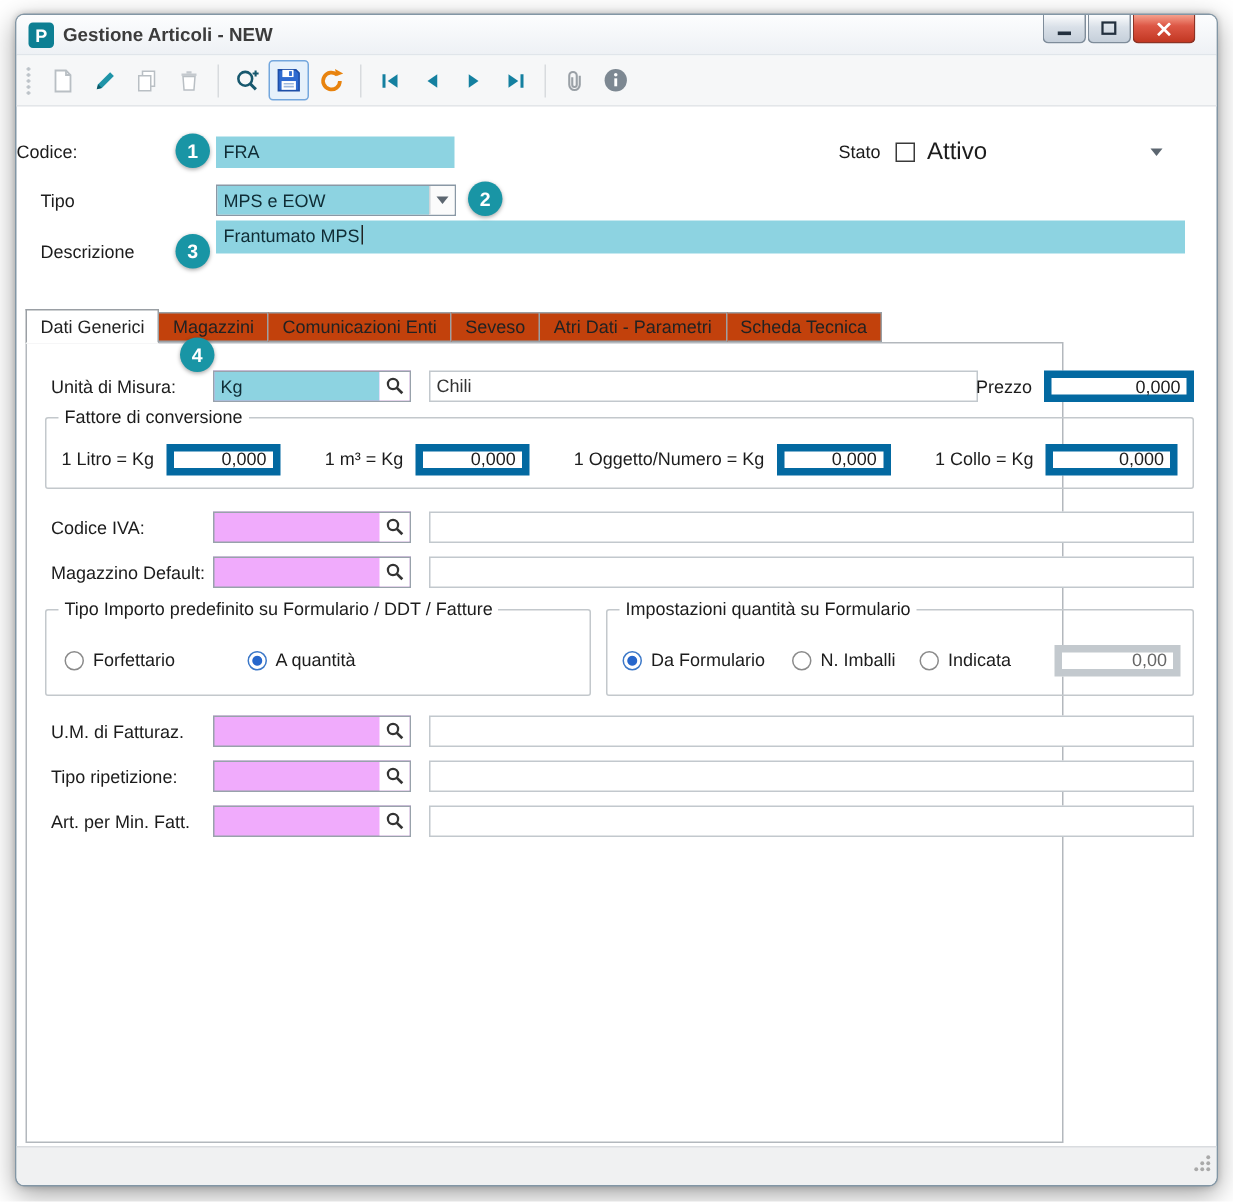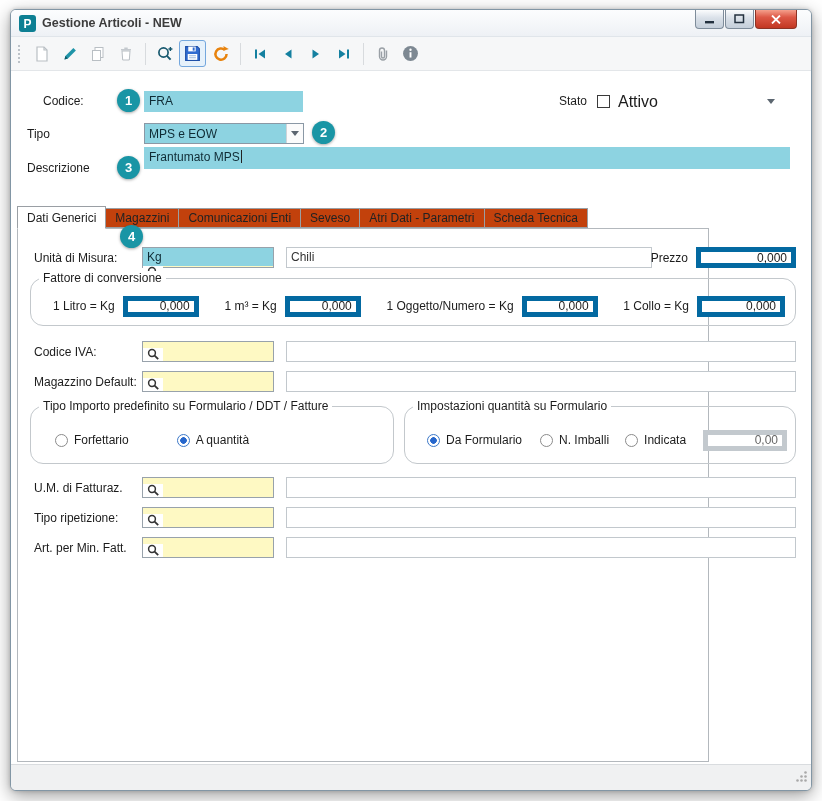--- a/index.html
+++ b/index.html
@@ -58,33 +58,33 @@
   .tabs { position:absolute; left:6px; top:195px; height:23px; display:flex; align-items:flex-end; z-index:5; }
   .tab { height:20px; line-height:19px; padding:0 9px; background:#c2410c; border:1px solid #9a9fa4;
          border-left:none; font-size:12px; color:#222; }
   .tab:first-child { border-left:1px solid #9a9fa4; }
   .tab.active { height:23px; line-height:22px; background:#fff; border-bottom:1px solid #fff;
                 margin-bottom:-1px; z-index:6; border-left:1px solid #9a9fa4; }
 
   
   .pane { position:absolute; left:6px; top:218px; width:692px; height:534px; background:#fff;
           border:1px solid #b3b8bd;padding-left:37px; }
-  .searchbox { position:absolute; height:21px; border:1px solid #98a2ab; background:#fef9c3; display:flex;flex-direction:column; }
+  .searchbox { position:absolute; height:21px; border:1px solid #98a2ab; background:#f0abfc; display:flex; }
   .searchbox .sval { flex:1; padding:2px 4px; font-size:12px; display:flex; align-items:center; color:#0f2c35; }
   .searchbox .sval.cy { background:#8DD3E1; }
   .searchbox .sbtn { width:20px; display:flex; align-items:center; justify-content:center; background:#fff; }
   .descfield { position:absolute; height:21px; border:1px solid #c2c8cd; background:#fff;
                padding:2px 4px; font-size:12px; color:#333; }
   .num { height:21px; border:5px solid #0369a1; background:#fff; font-size:12px;
          display:flex; align-items:center; justify-content:flex-end; padding:0 4px; color:#1c1c1c; }
   .num.abs { position:absolute; }
-  .grp { position:absolute; border:1px solid #c3c8cc; border-radius:13px; }
+  .grp { position:absolute; border:1px solid #c3c8cc; border-radius:2px; }
   .grp-title { position:absolute; top:-8px; left:8px; background:#fff; padding:0 4px;
                font-size:12px; color:#1c1c1c; white-space:nowrap; }
-  .grp-row { position:absolute; left:12px; right:0; top:16px; height:22px; display:flex;
+  .grp-row { position:absolute; left:0; right:0; top:16px; height:22px; display:flex;
              align-items:center; padding:0 10px; }
   .pair { display:flex; align-items:center; gap:8px; }
   .flbl { font-size:12px; color:#1c1c1c; white-space:nowrap; }
   .radio-item { display:flex; align-items:center; }
   .radio { width:13px; height:13px; border-radius:50%; border:1px solid #8b8b8b; background:#fff; }
   .radio.sel { border:1px solid #3c78c8;
                background:radial-gradient(circle,#2767cc 0,#2767cc 3px,#fff 3.6px); }
   .rlbl { margin-left:6px; font-size:12px; color:#1c1c1c; white-space:nowrap; }
 
   
@@ -201,21 +201,21 @@
     </div>
     <div class="tb">
       <svg width="17" height="17" viewBox="0 0 16 16">
           <circle cx="8" cy="8" r="7" fill="#7d8892"></circle>
           <rect x="7.1" y="6.8" width="1.8" height="5" fill="#fff"></rect>
           <circle cx="8" cy="4.5" r="1.1" fill="#fff"></circle>
         </svg>
     </div>
   </div>
 
-  <div class="lbl" style="left:32px;top:84px">Codice:</div>
+  <div class="lbl" style="left:0;top:84px">Codice:</div>
   <div class="cyanfield" style="left:133px;top:81px;width:159px;height:21px">FRA</div>
 
   <div class="lbl" style="left:548px;top:84px">Stato</div>
   <div class="statocombo">
     <span class="swatch"></span>
     <span class="stval">Attivo</span>
     <span class="dn"></span>
   </div>
 
   <div class="lbl" style="left:16px;top:117px">Tipo</div>

